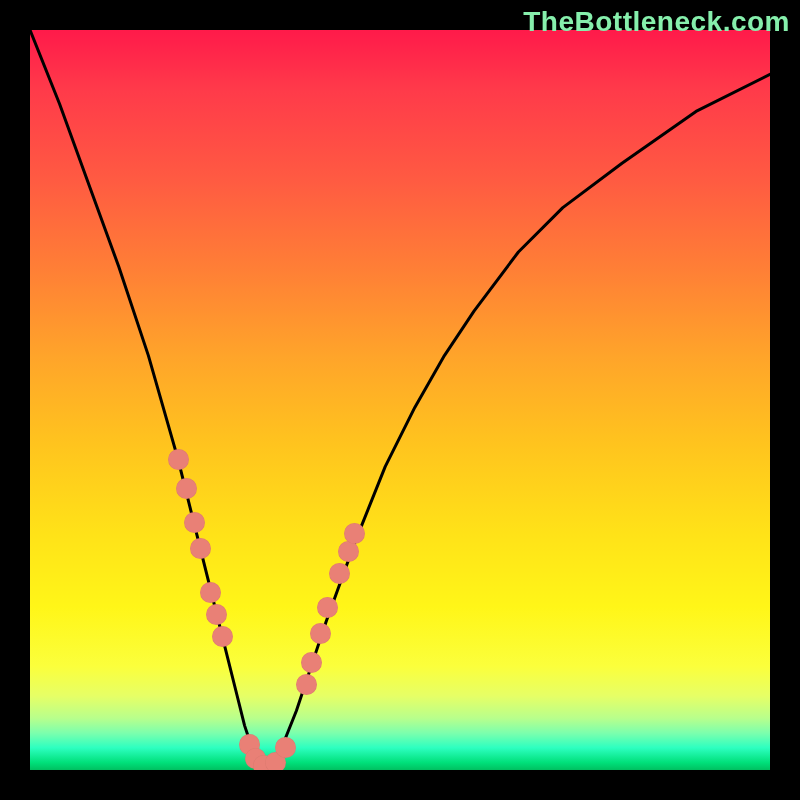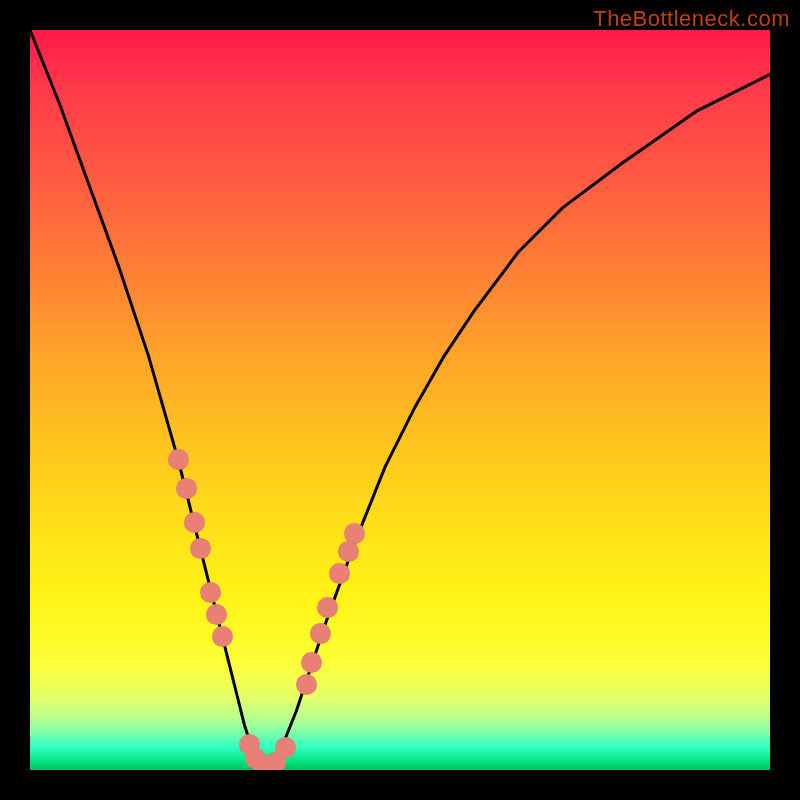--- a/index.html
+++ b/index.html
@@ -43,23 +43,23 @@
       #2dffc0 97%,
       #00e07a 99%,
       #00c060 100%
     );
   }
   .watermark {
     position: absolute;
     top: 6px;
     right: 10px;
     font-family: Arial, Helvetica, sans-serif;
-    font-size: 22px;
-    font-weight: 400;
-    color: #c2410c;
+    font-size: 28px;
+    font-weight: 700;
+    color: #86efac;
     letter-spacing: 0.5px;
     user-select: none;
   }
   svg.curve {
     position: absolute;
     inset: 0;
   }
   .dot {
     position: absolute;
     width: 21px;

